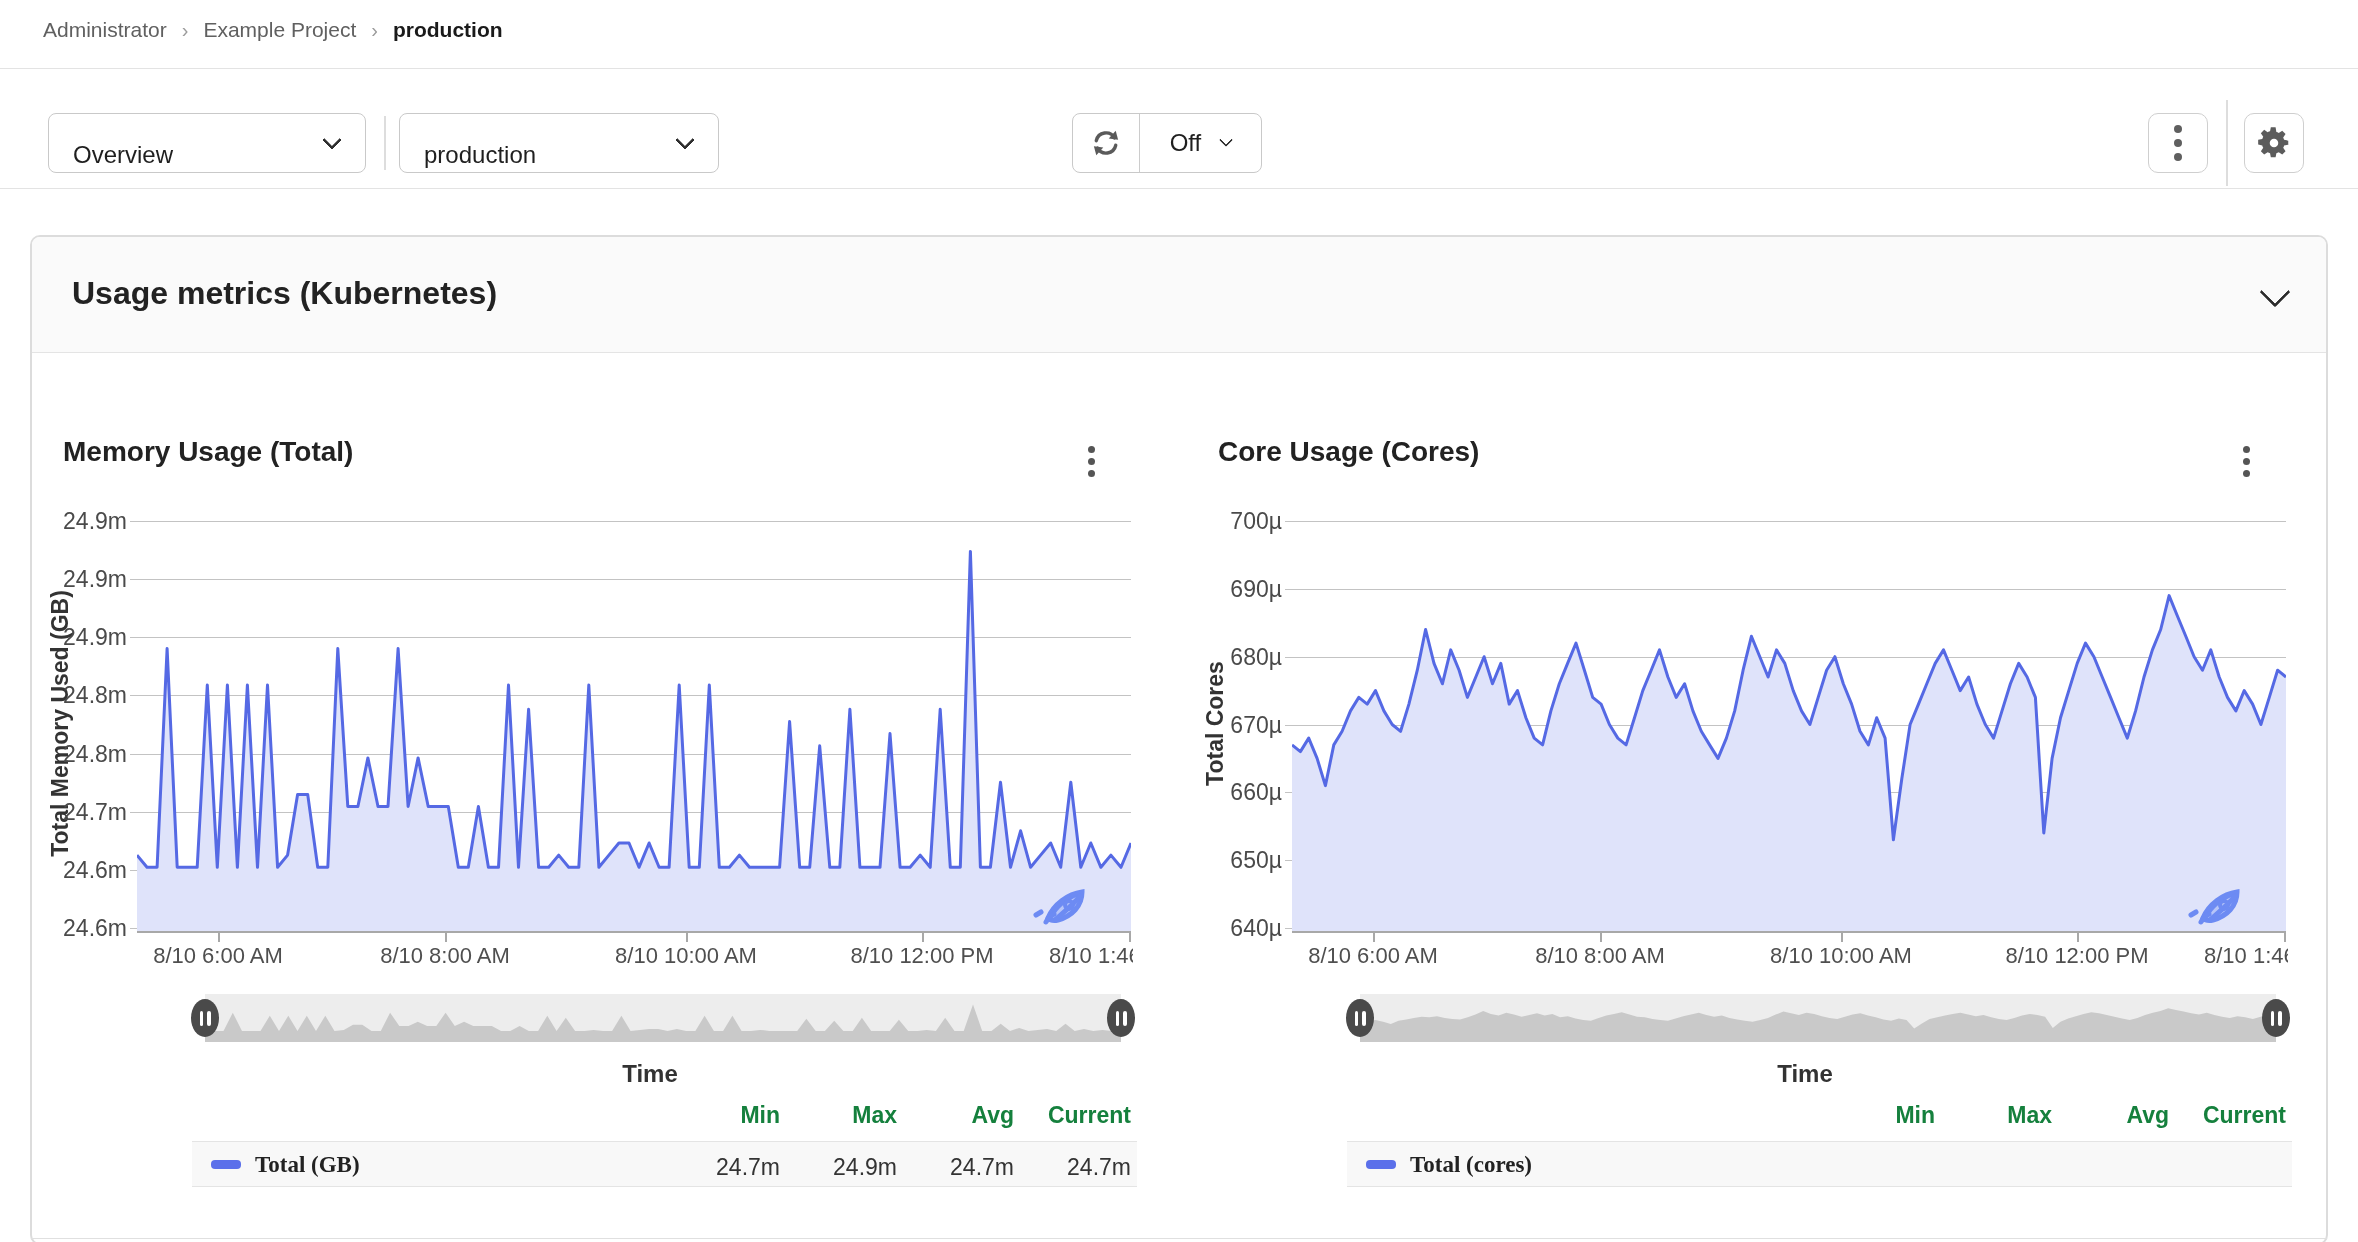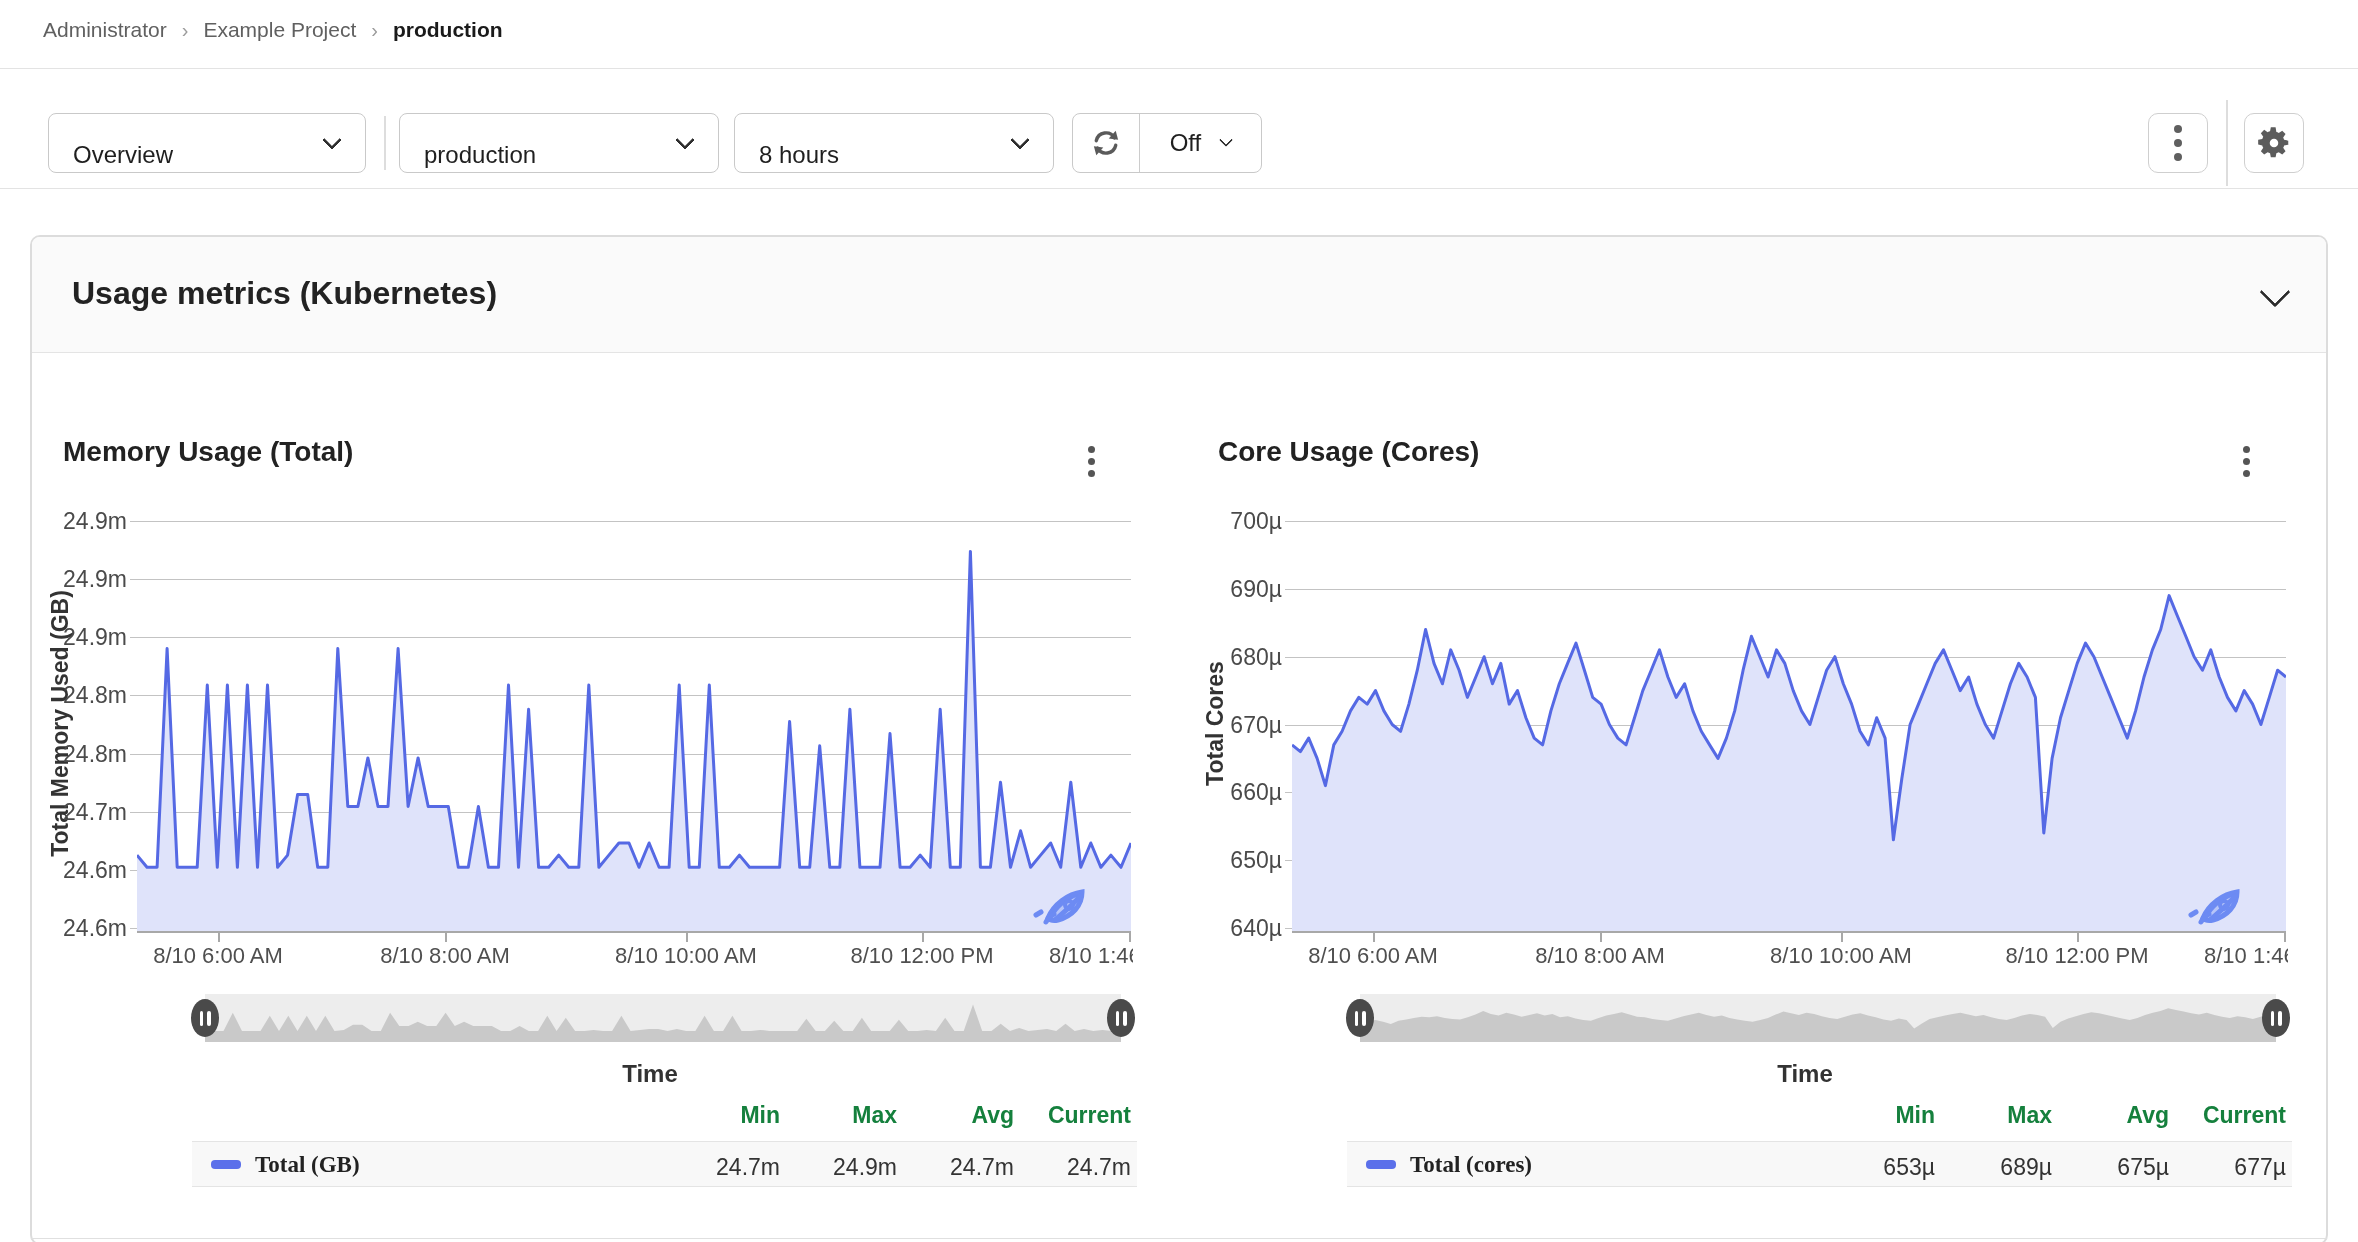--- a/index.html
+++ b/index.html
@@ -77,24 +77,20 @@
 
   <div class="btn" style="left:48px;width:318px">
     <span class="lbl">Overview</span>
     <span class="chev" style="position:absolute;right:26px"></span>
   </div>
   <div class="vsep" style="left:384px;top:116px;height:54px"></div>
   <div class="btn" style="left:399px;width:320px">
     <span class="lbl">production</span>
     <span class="chev" style="position:absolute;right:26px"></span>
   </div>
-  <div class="btn" style="left:734px;width:320px">
-    <span class="lbl">8 hours</span>
-    <span class="chev" style="position:absolute;right:26px"></span>
-  </div>
   <div class="btn" style="left:1072px;width:190px">
     <div style="width:66px;height:100%;display:flex;align-items:center;justify-content:center;border-right:1.5px solid #ccc">
       <svg width="32" height="32" viewBox="0 0 28 28">
         <path d="M5.5 12 A8.7 8.7 0 0 1 21.5 9.5" fill="none" stroke="#5a5a5a" stroke-width="3" stroke-linecap="round"></path>
         <polygon points="22.5,3.2 24.6,11.2 16.4,10" fill="#5a5a5a"></polygon>
         <path d="M22.5 16 A8.7 8.7 0 0 1 6.5 18.5" fill="none" stroke="#5a5a5a" stroke-width="3" stroke-linecap="round"></path>
         <polygon points="5.5,24.8 3.4,16.8 11.6,18" fill="#5a5a5a"></polygon>
       </svg>
     </div>
     <div style="flex:1;display:flex;align-items:center;justify-content:center;gap:20px">
@@ -289,21 +285,15 @@
     <div class="time-label">Time</div>
     <div class="stats-headers">
         <div class="stat-col hdr">Min</div>
         <div class="stat-col hdr">Max</div>
         <div class="stat-col hdr">Avg</div>
         <div class="stat-col hdr">Current</div>
       </div>
     <div class="legend-row"></div>
     <div class="swatch" style="background: rgb(91, 112, 234);"></div>
     <div class="legend-label">Total (cores)</div>
-    <div class="stats-values">
-        <div class="stat-col">653µ</div>
-        <div class="stat-col">689µ</div>
-        <div class="stat-col">675µ</div>
-        <div class="stat-col">677µ</div>
-      </div>
   </div>
 
 </div>
 
 </body></html>

